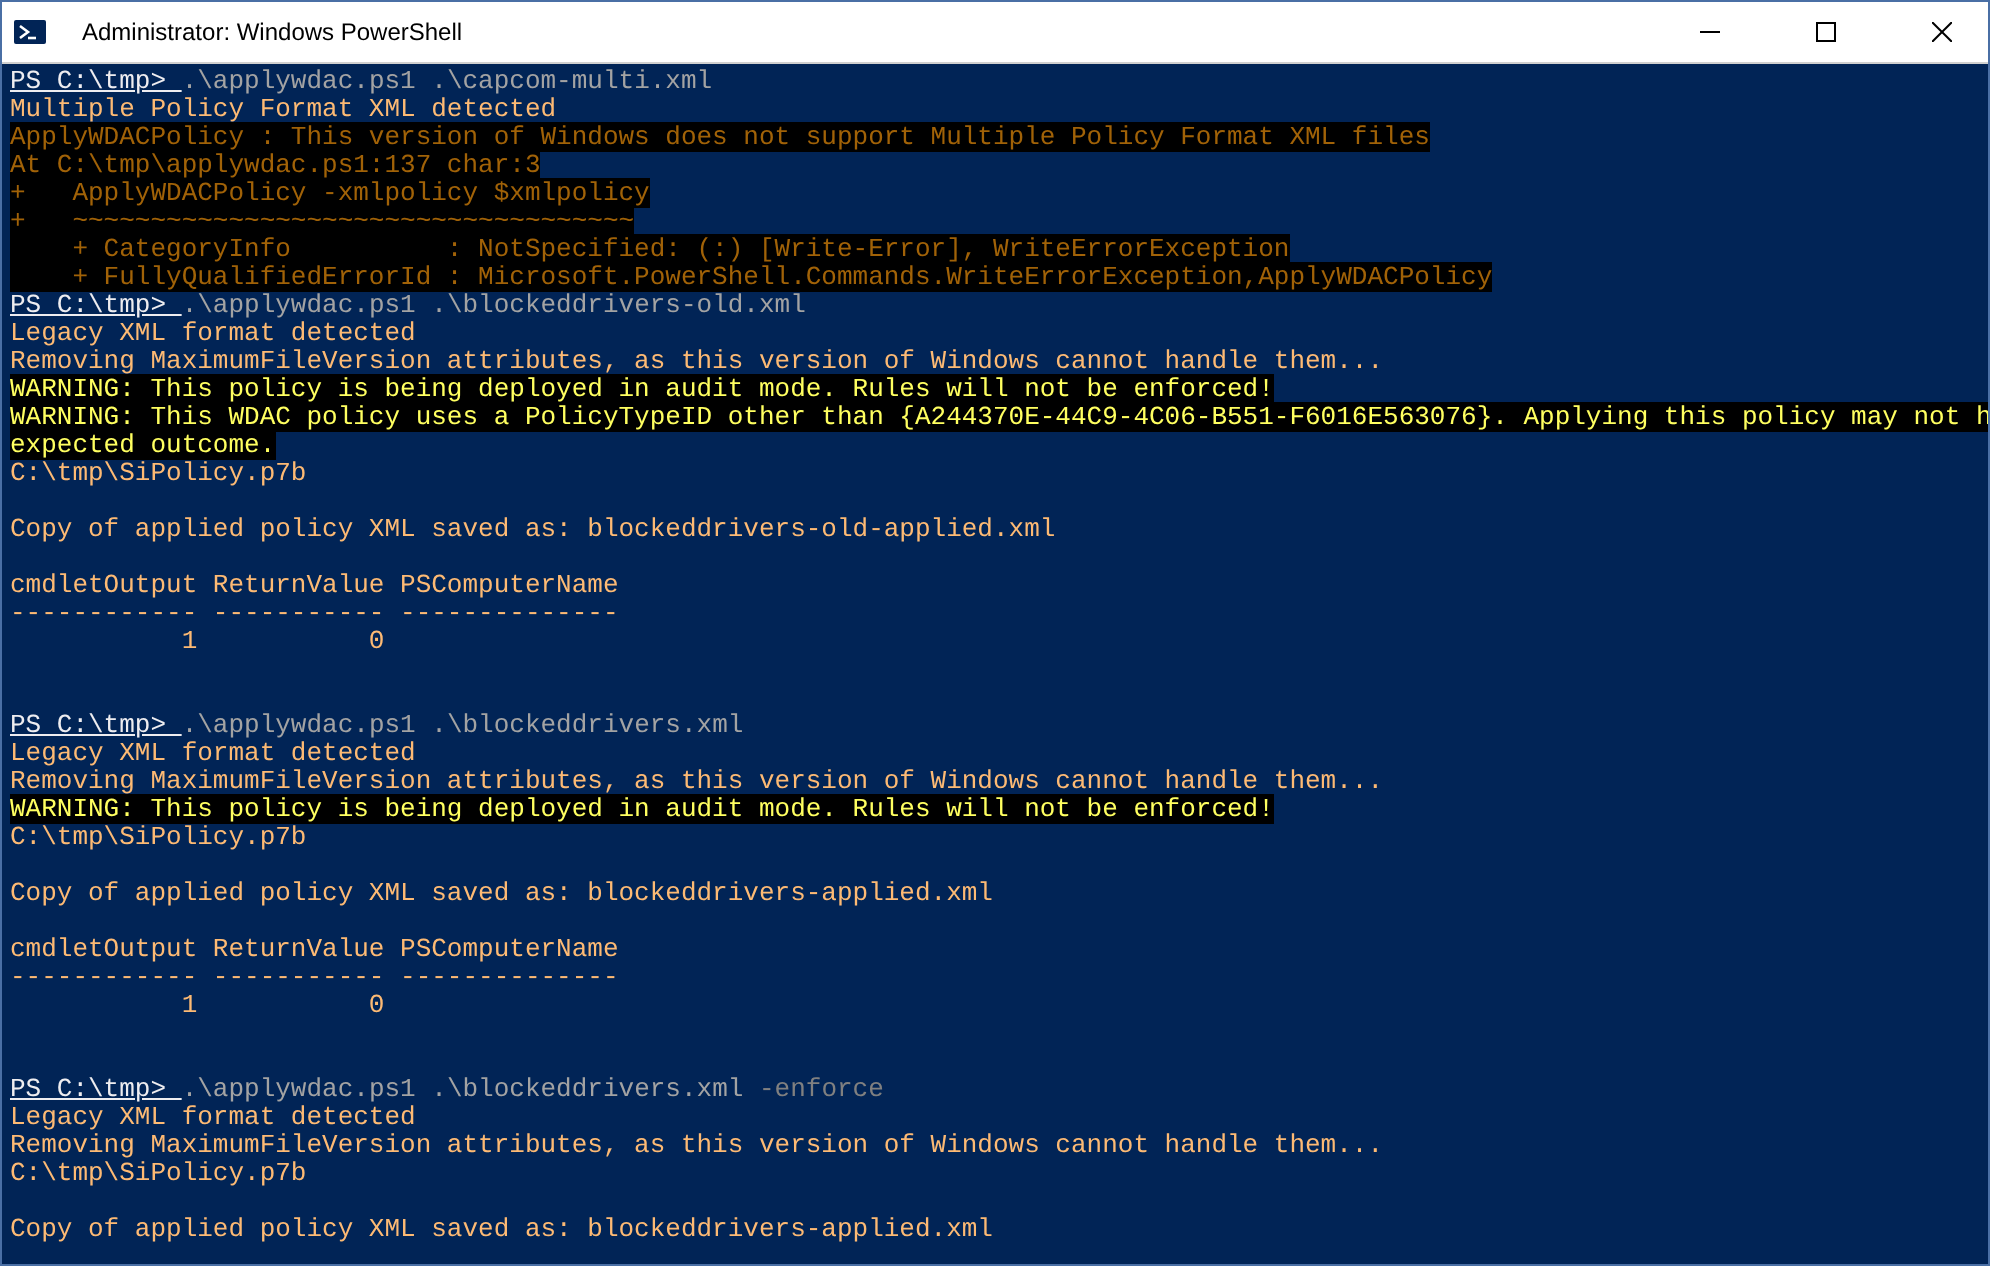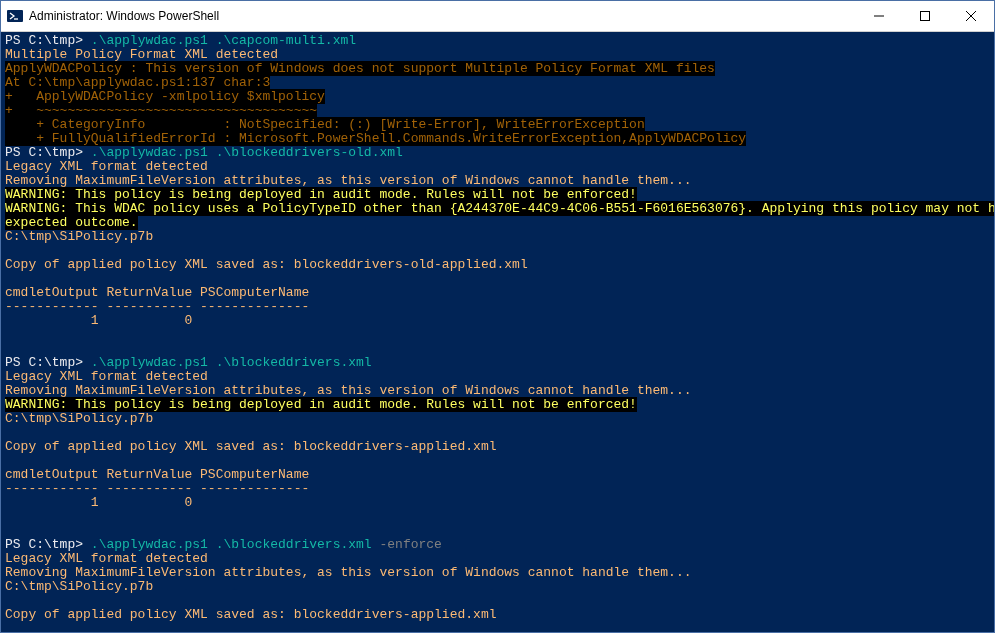--- a/index.html
+++ b/index.html
@@ -23,20 +23,21 @@
   .title-bar {
     height: 30px;
     background: #ffffff;
     display: flex;
     align-items: center;
     padding-left: 6px;
     color: #000;
     font-family: "Segoe UI", sans-serif;
     font-size: 12px;
     border-bottom: 1px solid #d0d0d0;
+    gap: 12px;
   }
   .title-bar .icon {
     width: 16px;
     height: 16px;
     margin-right: 6px;
     display: inline-flex;
     align-items: center;
     justify-content: center;
   }
   .title-bar .title-text { flex-shrink: 0; }
@@ -56,22 +57,22 @@
     flex: 1;
     background: #012456;
     color: #eeedf0;
     padding: 2px 4px;
     overflow: hidden;
     white-space: pre;
     font-family: Consolas, "Courier New", monospace;
     letter-spacing: 0px;
   }
   .ln { display:block; min-height:14px; }
-  .prompt { color:#eeedf0; }
-  .cmd { color:#14b8a6; }
+  .prompt { color:#eeedf0;text-decoration:underline; }
+  .cmd { color:#a3a3a3; }
   .param { color:#808080;margin-top:28px; }
   .err { color:#a16207; background:#000000; }
   .warn { color:#ffff60; background:#000000;margin-top:32px; }
   .out { color:#fdba74; }
 </style>
 </head>
 <body>
 
 <div class="window">
   <div class="title-bar">

